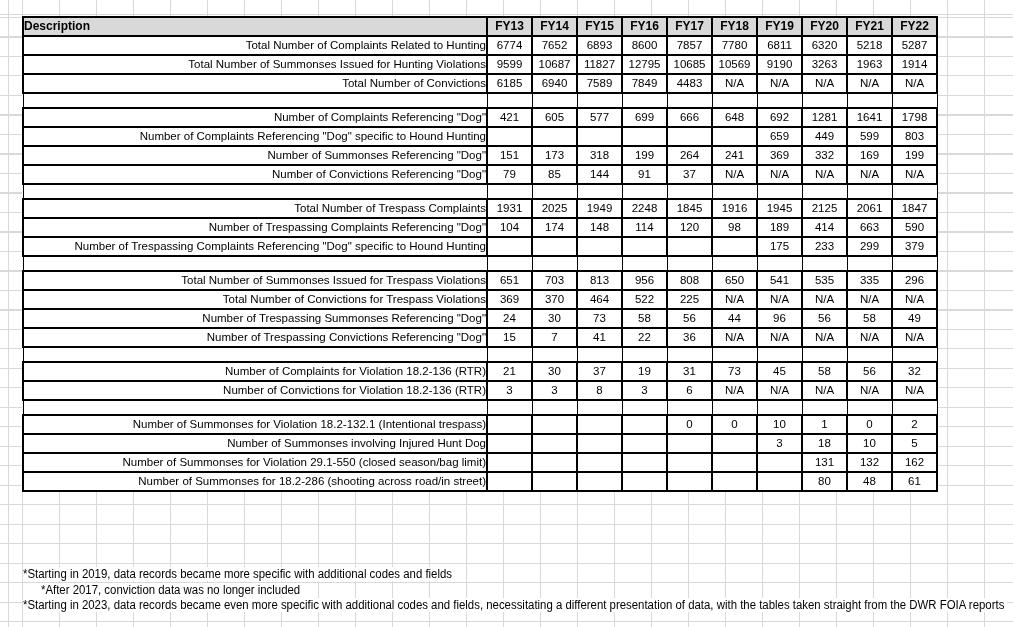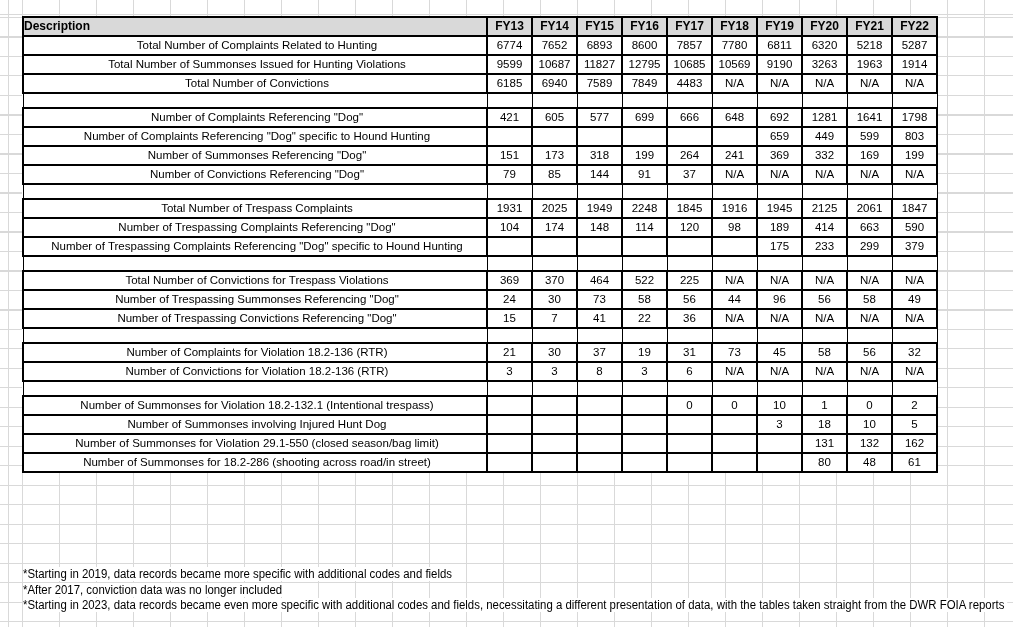--- a/index.html
+++ b/index.html
@@ -43,21 +43,21 @@
   table.sheet th{
     background:var(--header-bg);
     font-weight:bold;
     font-size:12px;
     text-align:center;
   }
   table.sheet th.desc-h{
     text-align:left;
   }
   table.sheet td.lbl{
-    text-align:center;
+    text-align:right;
     padding-left:4px;
   }
   table.sheet td.val{
     text-align:center;
   }
   table.sheet tr.spacer td{
     border-width:1px;
     height:13px;
   }
   .note{
@@ -272,20 +272,33 @@
         <td class="val"></td>
         <td class="val"></td>
         <td class="val"></td>
         <td class="val"></td>
         <td class="val"></td>
         <td class="val"></td>
         <td class="val"></td>
         <td class="val"></td>
       </tr>
       <tr>
+        <td class="lbl">Total Number of Summonses Issued for Trespass Violations</td>
+        <td class="val">651</td>
+        <td class="val">703</td>
+        <td class="val">813</td>
+        <td class="val">956</td>
+        <td class="val">808</td>
+        <td class="val">650</td>
+        <td class="val">541</td>
+        <td class="val">535</td>
+        <td class="val">335</td>
+        <td class="val">296</td>
+      </tr>
+      <tr>
         <td class="lbl">Total Number of Convictions for Trespass Violations</td>
         <td class="val">369</td>
         <td class="val">370</td>
         <td class="val">464</td>
         <td class="val">522</td>
         <td class="val">225</td>
         <td class="val">N/A</td>
         <td class="val">N/A</td>
         <td class="val">N/A</td>
         <td class="val">N/A</td>
@@ -417,21 +430,21 @@
         <td class="val"></td>
         <td class="val"></td>
         <td class="val"></td>
         <td class="val">80</td>
         <td class="val">48</td>
         <td class="val">61</td>
       </tr>
     </tbody>
 </table>
 
-<div class="note" style="top:580px;">
+<div class="note" style="top:580px;margin-left:18px;">
   <span class="note-text">*After 2017, conviction data was no longer included</span>
 </div>
 <div class="note" style="top:564px;">
   <span class="note-text">*Starting in 2019, data records became more specific with additional codes and fields</span>
 </div>
 <div class="note" style="top:595px;">
   <span class="note-text">*Starting in 2023, data records became even more specific with additional codes and fields, necessitating a different presentation of data, with the tables taken straight from the DWR FOIA reports</span>
 </div>
 
 </body></html>

